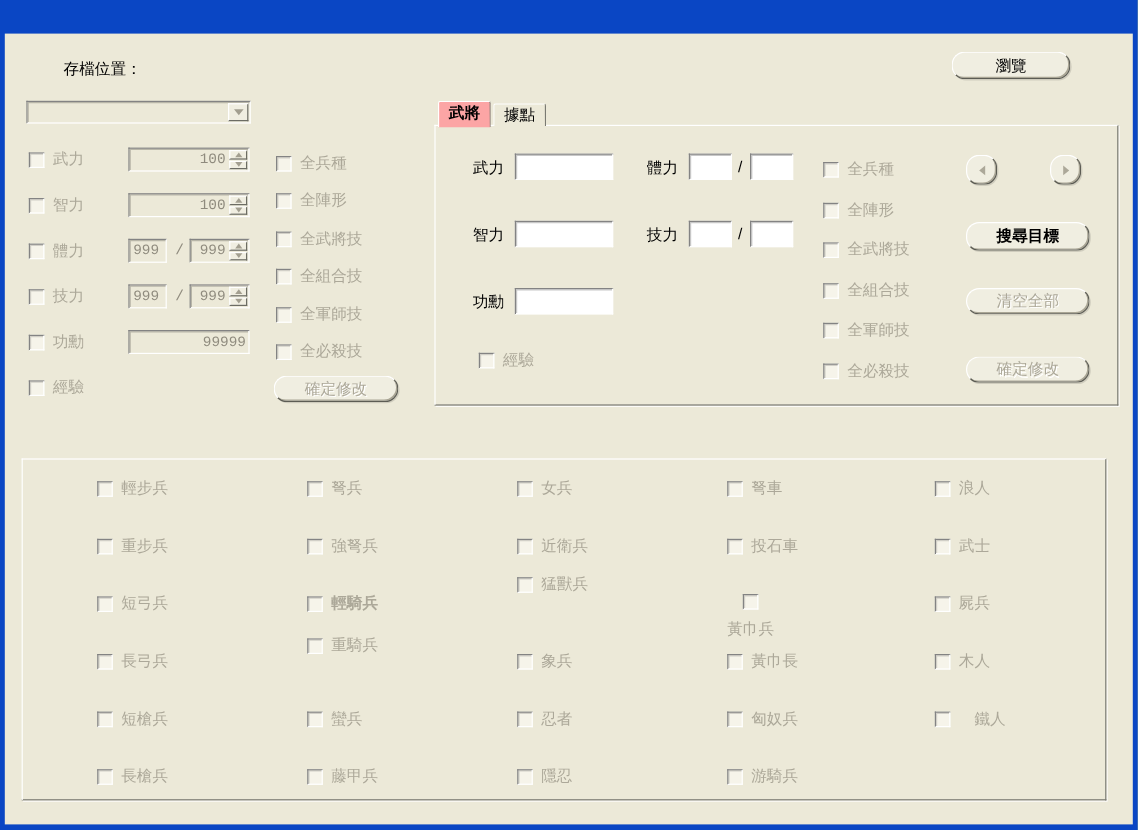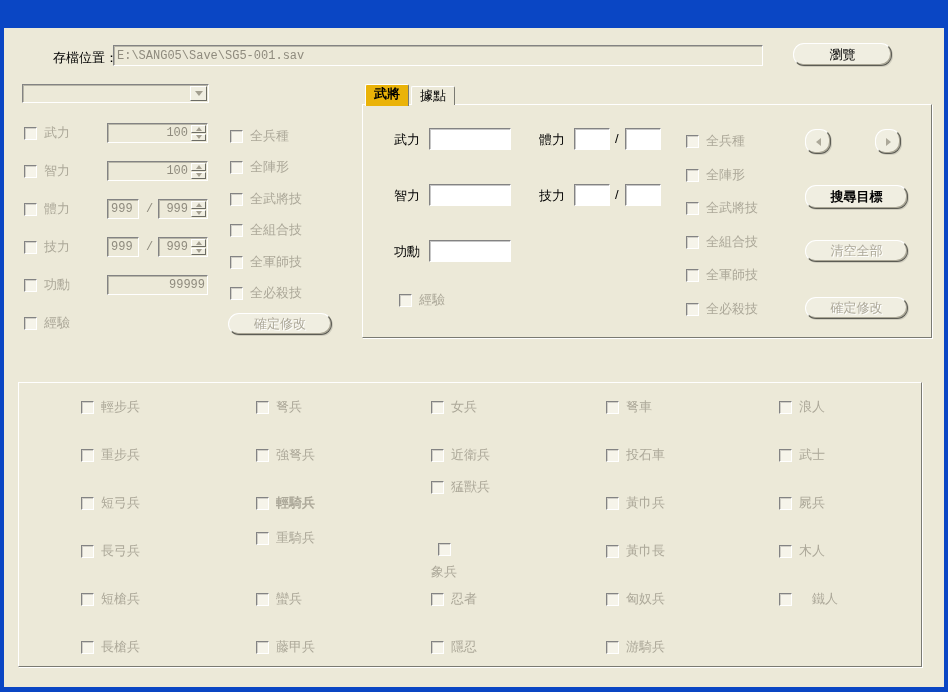--- a/index.html
+++ b/index.html
@@ -106,21 +106,21 @@
   .slash { position:absolute; top:3px; }
 
   
   .tabstrip { position:absolute; display:flex; align-items:flex-end; height:22px; z-index:3; }
   .tab {
     height:19px; line-height:18px; padding:0 8px; background:#ece9d8; font-size:13px;
     border-top:1px solid #fff; border-left:1px solid #fff; border-right:1px solid #7a7a72;
     border-top-left-radius:2px; border-top-right-radius:2px; margin-right:2px;
     color:#000; white-space:nowrap; cursor:default;
   }
-  .tab.active { height:22px; font-weight:bold; margin-bottom:-1px; background:#eab308; }
+  .tab.active { height:22px; font-weight:bold; margin-bottom:-1px; background:#fca5a5; }
   .tabpage {
     position:absolute; background:#ece9d8;
     border-top:1px solid #fff; border-left:1px solid #fff;
     border-right:1px solid #7a7a72; border-bottom:1px solid #7a7a72;
     box-shadow:1px 1px 0 #fff;
   }
 
   #editor-tabs { left:361px; top:55px; }
   #editor-page { left:358px; top:76px; width:570px; height:234px; }
   #skills-tabs { left:18px; top:332px; }
@@ -150,23 +150,20 @@
 </style>
 </head>
 <body>
 
 <div class="window">
 
 
   <div class="client">
 
     <span id="filebar-label">存檔位置：</span>
-    <div id="filebar-field" class="sunken">
-      <span class="valtext">E:\SANG05\Save\SG5-001.sav</span>
-    </div>
     <div id="browse-btn" class="btn raised">
       <span>瀏覽</span>
     </div>
 
     <div id="combo" class="sunken">
       <span class="combo-val valtext"></span>
       <span class="drop-btn">
           <i class="arr-down"></i>
         </span>
     </div>
@@ -412,41 +409,41 @@
             <span class="dis">女兵</span>
           </div>
           <div class="checkrow" style="top: 64px; left: 412px;">
             <span class="cb"></span>
             <span class="dis">近衛兵</span>
           </div>
           <div class="checkrow" style="top: 96px; left: 412px; text-align: center;">
             <span class="cb"></span>
             <span class="dis">猛獸兵</span>
           </div>
-          <div class="checkrow" style="top: 160px; left: 412px; flex-direction: column;">
+          <div class="checkrow" style="top: 160px; left: 412px;">
             <span class="cb"></span>
             <span class="dis">象兵</span>
           </div>
           <div class="checkrow" style="top: 208px; left: 412px;">
             <span class="cb"></span>
             <span class="dis">忍者</span>
           </div>
           <div class="checkrow" style="top: 256px; left: 412px;">
             <span class="cb"></span>
             <span class="dis">隱忍</span>
           </div>
           <div class="checkrow" style="top: 16px; left: 587px;">
             <span class="cb"></span>
             <span class="dis">弩車</span>
           </div>
           <div class="checkrow" style="top: 64px; left: 587px;">
             <span class="cb"></span>
             <span class="dis">投石車</span>
           </div>
-          <div class="checkrow" style="top: 112px; left: 587px;">
+          <div class="checkrow" style="top: 112px; left: 587px; flex-direction: column;">
             <span class="cb"></span>
             <span class="dis">黃巾兵</span>
           </div>
           <div class="checkrow" style="top: 160px; left: 587px;">
             <span class="cb"></span>
             <span class="dis">黃巾長</span>
           </div>
           <div class="checkrow" style="top: 208px; left: 587px;">
             <span class="cb"></span>
             <span class="dis">匈奴兵</span>

